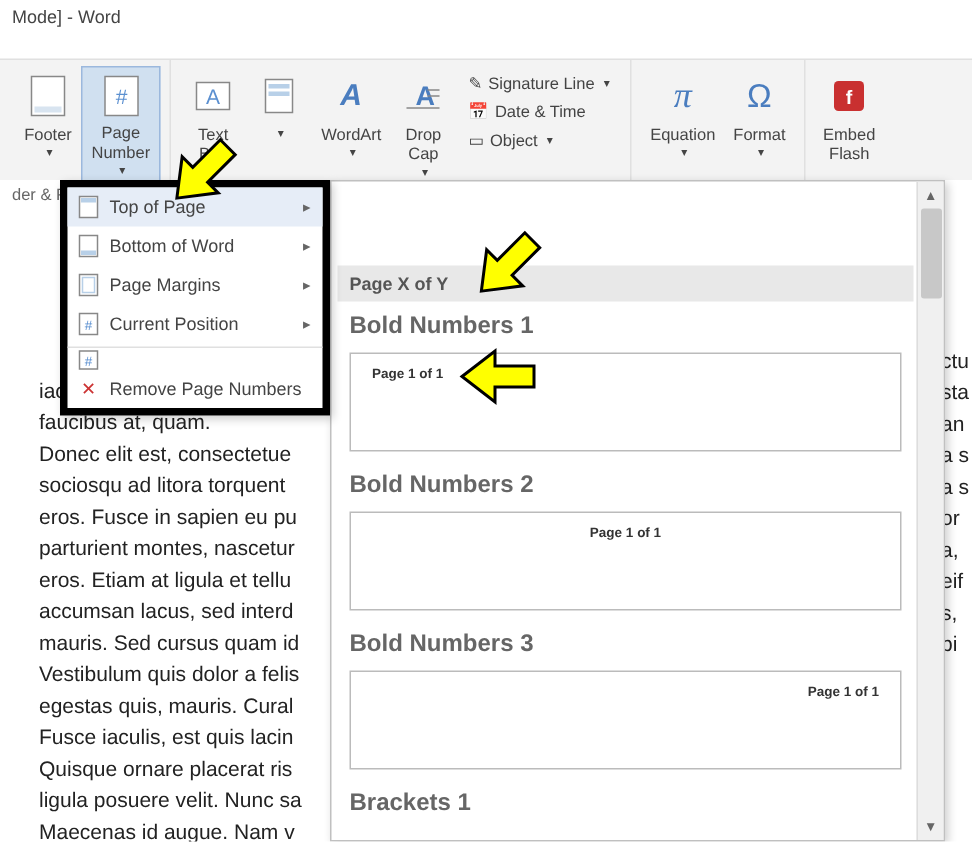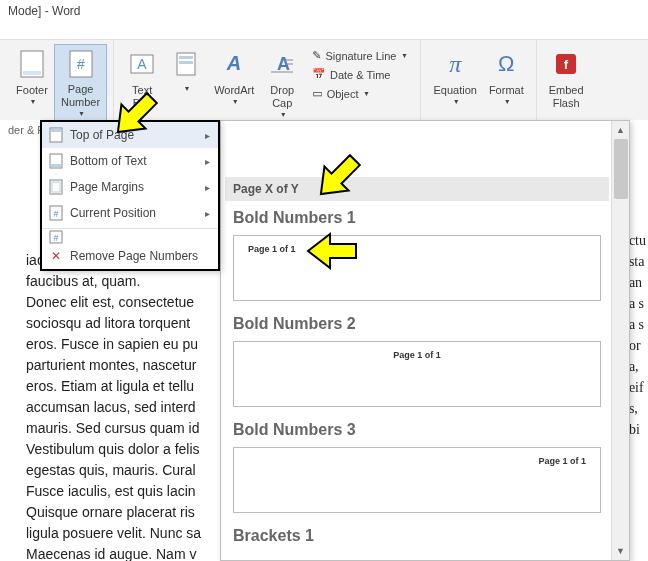--- a/index.html
+++ b/index.html
@@ -14,21 +14,21 @@
 .ribbon-btn .icon-box { width: 32px; height: 32px; display: flex; align-items: center; justify-content: center; margin-bottom: 4px; }
 .ribbon-btn .label { white-space: pre-line; }
 .ribbon-small-list { display: flex; flex-direction: column; padding: 2px 4px; }
 .ribbon-small { display: flex; align-items: center; font-size: 11px; color: #444; padding: 3px 4px; cursor: pointer; gap: 4px; }
 .caret { font-size: 8px; margin-left: 2px; }
 
 .doc-area { position: absolute; top: 120px; left: 0; right: 0; bottom: 0; background: #fff; }
 .info-bar { font-size: 11px; color: #666; padding: 4px 8px; }
 .doc-text { padding: 0 26px; font-size: 14px; color: #222; line-height: 1.5; font-family: Calibri, sans-serif; }
 
-.dropdown { position: absolute; top: 120px; left: 40px; background: #fff; border: 2px solid #000000; box-shadow: 2px 2px 6px rgba(0,0,0,0.2); width: 180px; z-index: 10; }
+.dropdown { position: absolute; top: 120px; left: 40px; background: #fff; border: 5px solid #000000; box-shadow: 2px 2px 6px rgba(0,0,0,0.2); width: 180px; z-index: 10; }
 .dropdown-item { display: flex; align-items: center; padding: 6px 8px 6px 28px; font-size: 12px; color: #444; cursor: pointer; position: relative; }
 .dropdown-item:hover, .dropdown-item.highlighted { background: #e6edf7; }
 .dropdown-item .dd-icon { position: absolute; left: 6px; width: 16px; height: 16px; display: flex; align-items: center; justify-content: center; }
 .dropdown-item .arrow { margin-left: auto; font-size: 10px; color: #666; }
 .dropdown hr { border: none; border-top: 1px solid #e0e0e0; margin: 2px 0; }
 
 .gallery { position: absolute; top: 120px; left: 220px; width: 410px; height: 441px; background: #fff; border: 1px solid #c0c0c0; box-shadow: 2px 2px 6px rgba(0,0,0,0.2); z-index: 9; overflow: hidden; }
 .gallery-scroll { position: absolute; right: 0; top: 0; width: 18px; height: 100%; background: #f0f0f0; border-left: 1px solid #ddd; }
 .gallery-scroll-up, .gallery-scroll-down { height: 18px; text-align: center; font-size: 9px; color: #666; cursor: pointer; line-height: 18px; }
 .gallery-scroll-thumb { position: absolute; top: 18px; width: 14px; left: 2px; height: 60px; background: #c8c8c8; border-radius: 2px; }
@@ -173,21 +173,21 @@
 accumsan lacus, sed interd
 mauris. Sed cursus quam id
 Vestibulum quis dolor a felis
 egestas quis, mauris. Cural
 Fusce iaculis, est quis lacin
 Quisque ornare placerat ris
 ligula posuere velit. Nunc sa
 Maecenas id augue. Nam v
 Donec nulla augue, venena</div>
   </div>
-  <div style="position:absolute; right:2px; top:110px; font-size:14px; color:#222; line-height:1.5; white-space:pre-line; font-family:Liberation Serif, serif">ctu
+  <div style="position:absolute; right:2px; top:110px; font-size:14px; color:#222; line-height:1.5; white-space:pre-line; font-family:Liberation Sans, sans-serif">ctu
 sta
 an
 a s
 a s
 or
 a,
 eif
 s,
 bi</div>
 </div>
@@ -203,21 +203,21 @@
     <span>Top of Page</span>
     <span class="arrow">▸</span>
   </div>
   <div class="dropdown-item">
     <span class="dd-icon">
         <svg width="14" height="16">
           <rect x="1" y="1" width="12" height="14" fill="#fff" stroke="#888"></rect>
           <rect x="2" y="11" width="10" height="3" fill="#b8d0e8"></rect>
         </svg>
       </span>
-    <span>Bottom of Text</span>
+    <span>Bottom of Word</span>
     <span class="arrow">▸</span>
   </div>
   <div class="dropdown-item">
     <span class="dd-icon">
         <svg width="14" height="16">
           <rect x="1" y="1" width="12" height="14" fill="#fff" stroke="#888"></rect>
           <rect x="3" y="3" width="8" height="10" fill="none" stroke="#b8d0e8"></rect>
         </svg>
       </span>
     <span>Page Margins</span>

